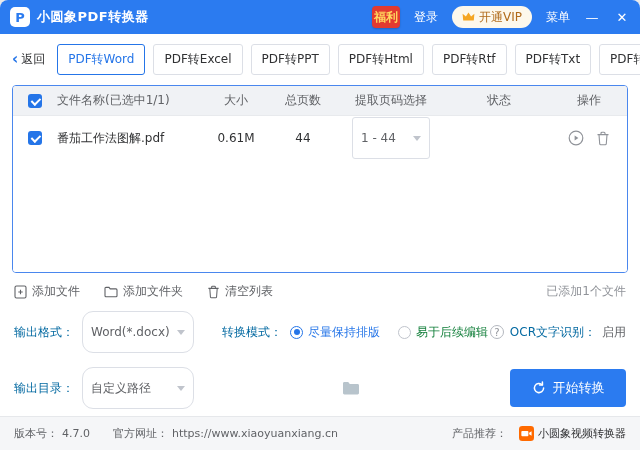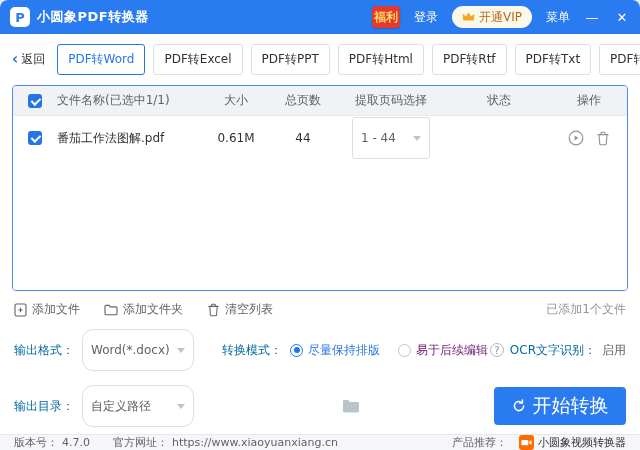--- a/index.html
+++ b/index.html
@@ -56,30 +56,30 @@
   .setrow { display:flex; align-items:center; padding:7px 14px; flex:0 0 auto; }
   .setlabel { color:#0369a1; margin-right:8px; white-space:nowrap; }
   .fmt-select { width:112px;border-radius:11px; }
   .mode-label { margin-left:28px; }
   .radio-group { display:flex; align-items:center; gap:18px; }
   .radio { display:flex; align-items:center; gap:5px; cursor:pointer; }
   .radio-dot { width:13px; height:13px; border-radius:50%; border:1px solid #c0c4cc; position:relative; background:#fff; }
   .radio.checked .radio-dot { border-color:#2575e8; }
   .radio.checked .radio-dot::after { content:""; position:absolute; left:2.5px; top:2.5px; width:6px; height:6px; border-radius:50%; background:#2575e8; }
   .radio.checked .radio-text { color:#2575e8; }
-  .radio-text { color:#701a75; }
+  .radio-text { color:#15803d; }
   .ocr-group { margin-left:auto; display:flex; align-items:center; gap:6px; }
   .help-circle { width:14px; height:14px; border-radius:50%; border:1px solid #b4b8bf; color:#909399; font-size:10px; display:flex; align-items:center; justify-content:center; cursor:pointer; }
   .ocr-enable { color:#606266; cursor:pointer; }
 
   .dir-icon { margin-left:148px; cursor:pointer; display:flex; align-items:center; }
-  .start-btn { margin-left:auto; width:132px; height:38px; background:#2b7bf0; border:none; border-radius:4px; color:#fff; font-size:19px; display:flex; align-items:center; justify-content:center; gap:7px; cursor:pointer; font-family:inherit; }
-
-  
-  .footer { margin-top:auto; height:16px; background:#f5f6f8; border-top:1px solid #e6e8eb; display:flex; align-items:center; padding:0 14px; font-size:11px; color:#606266; flex:0 0 auto; gap:5px; }
+  .start-btn { margin-left:auto; width:116px; height:38px; background:#2b7bf0; border:none; border-radius:4px; color:#fff; font-size:13px; display:flex; align-items:center; justify-content:center; gap:7px; cursor:pointer; font-family:inherit; }
+
+  
+  .footer { margin-top:auto; height:34px; background:#f5f6f8; border-top:1px solid #e6e8eb; display:flex; align-items:center; padding:0 14px; font-size:11px; color:#606266; flex:0 0 auto; gap:5px; }
   .footer .pair { display:flex; gap:4px; align-items:center; }
   .site-pair { margin-left:18px; }
   .footer-right { margin-left:auto; display:flex; align-items:center; gap:5px; }
   .website { cursor:pointer; }
   .recommend { cursor:pointer; display:flex; align-items:center; gap:4px; color:#303133;padding-left:7px; }
 </style>
 </head>
 <body>
 
 <div class="window">

